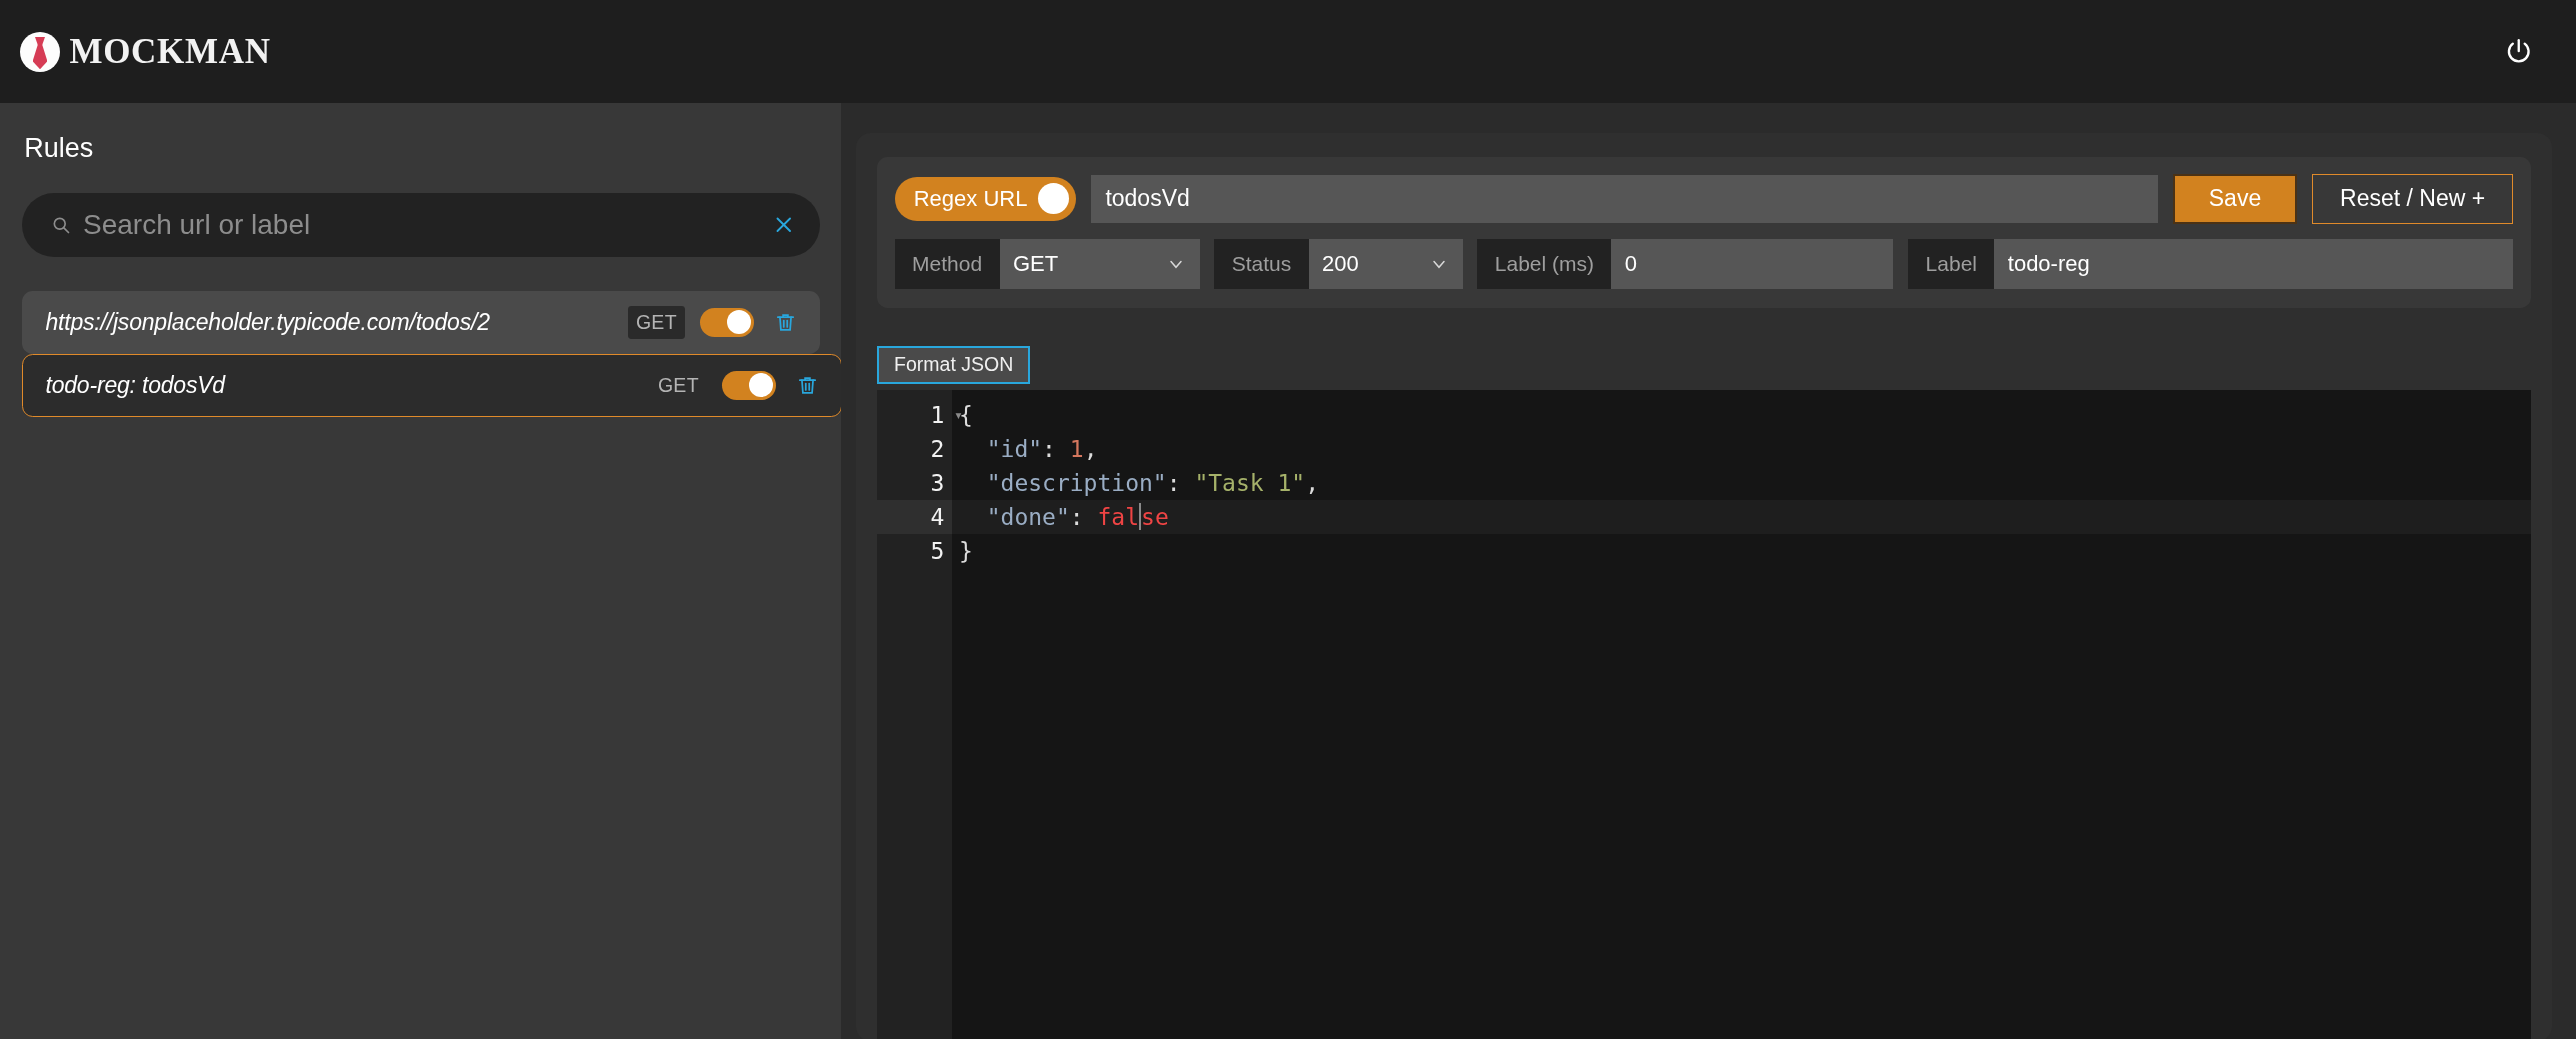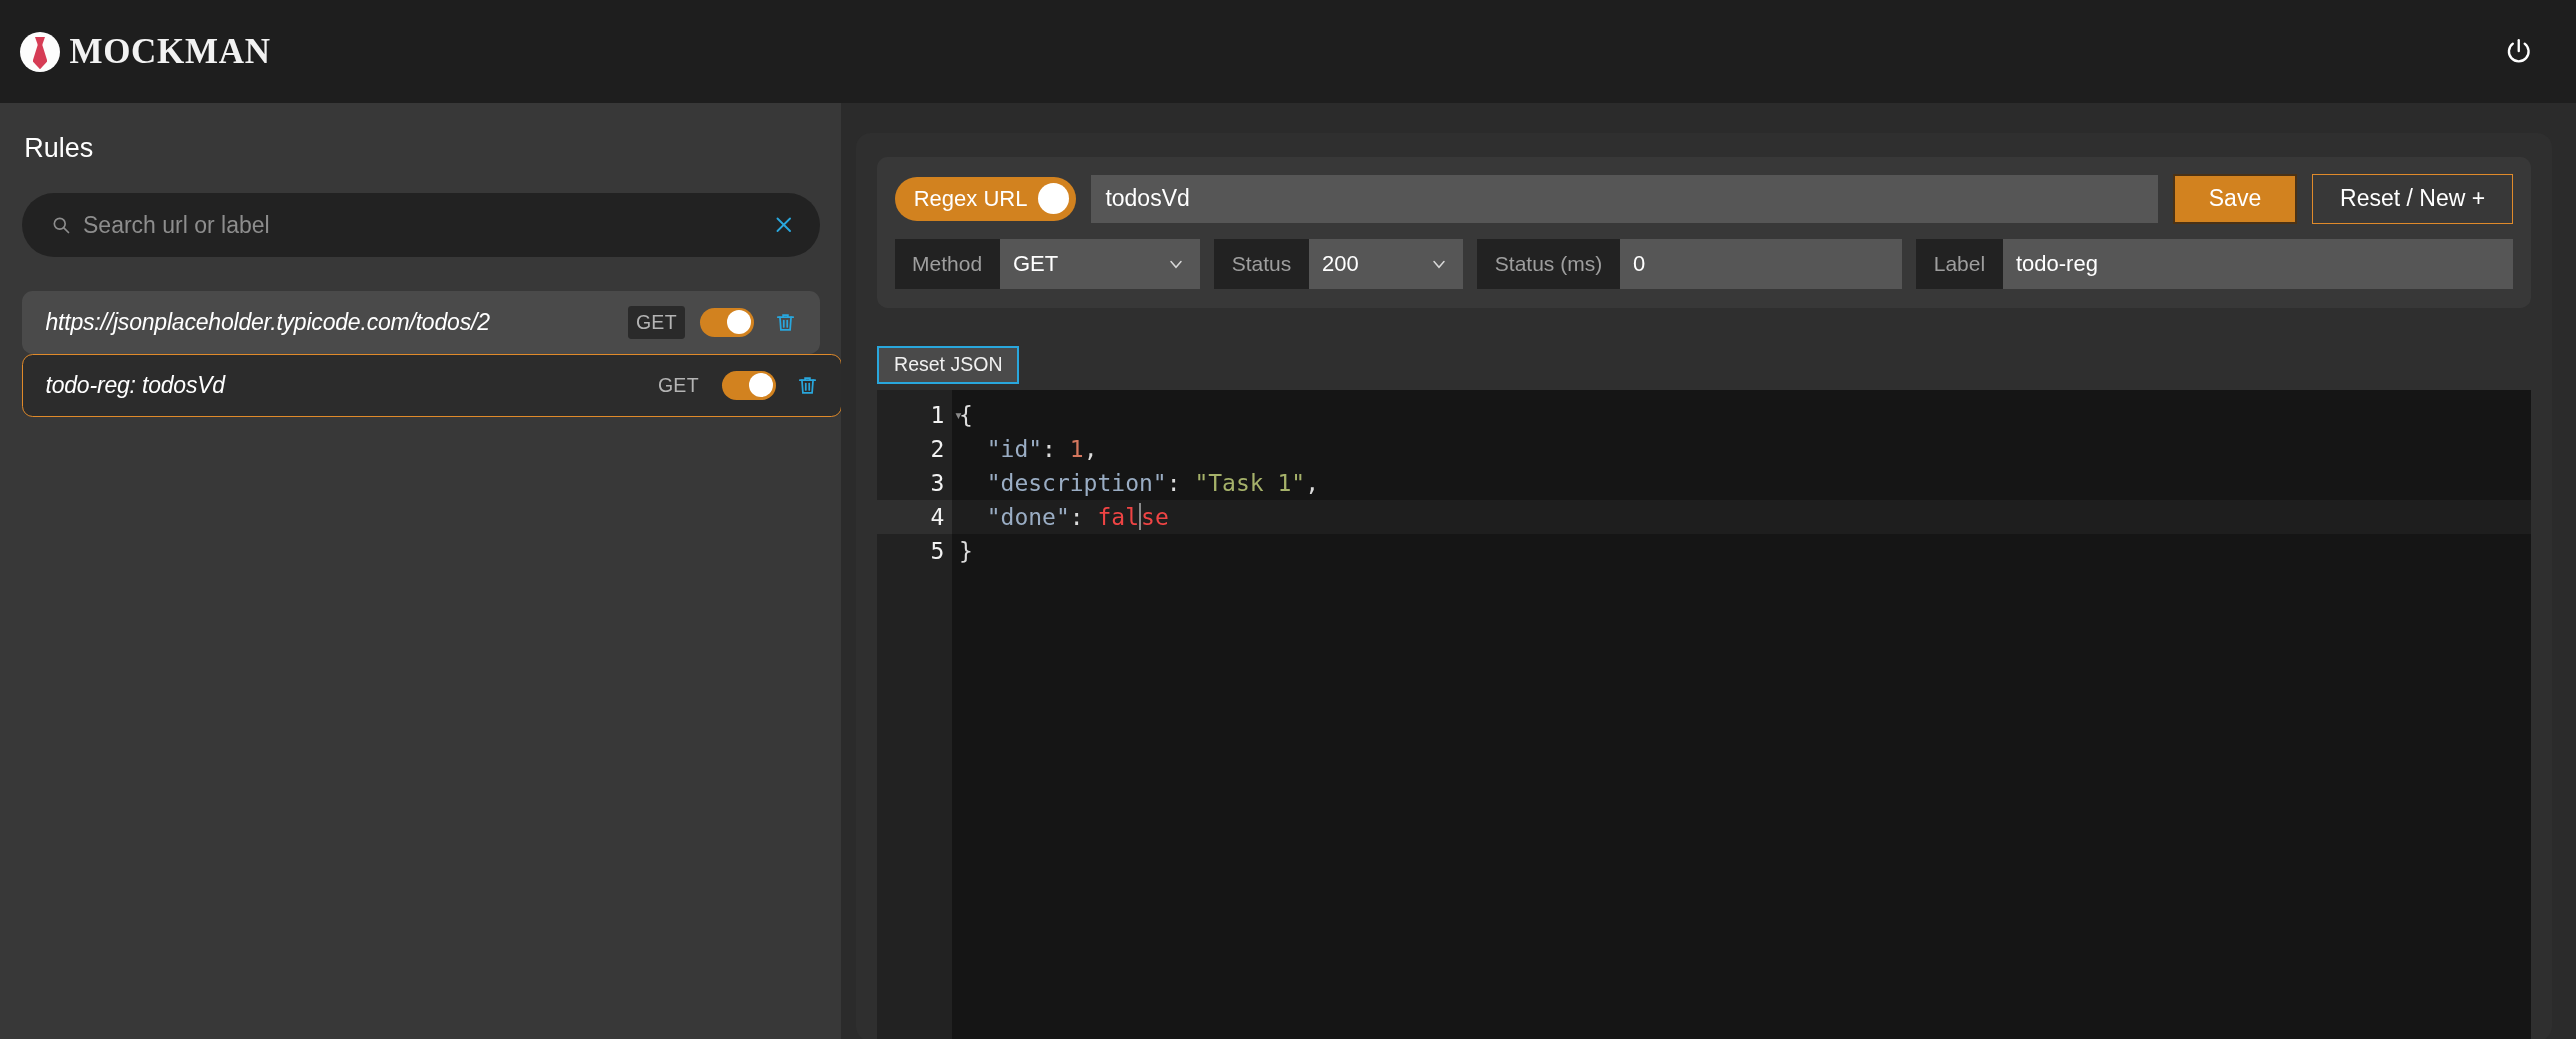--- a/index.html
+++ b/index.html
@@ -128,21 +128,21 @@
 
   .search-icon { flex: none; display: flex; margin-right: 12px; }
 
   .search-input {
     flex: 1;
     background: transparent;
     border: none;
     outline: none;
     color: #e2e2e2;
     font-family: "Liberation Sans", sans-serif;
-    font-size: 23px;
+    font-size: 28px;
   }
   .search-input::placeholder { color: #8d8d8d; }
 
   .search-clear {
     flex: none;
     width: 31px;
     height: 31px;
     display: flex;
     align-items: center;
     justify-content: center;
@@ -601,34 +601,34 @@
               </select>
               <span class="select-chevron">
                 <svg width="20" height="20" viewBox="0 0 24 24" fill="none" stroke="#d8d8d8" stroke-width="1.8" stroke-linecap="round">
                   <polyline points="6,9 12,16 18,9"></polyline>
                 </svg>
               </span>
             </div>
           </div>
 
           <div class="field field-delay">
-            <span class="field-label">Status (ms)</span>
+            <span class="field-label">Label (ms)</span>
             <input class="field-ctl" type="text" value="0" style="">
           </div>
 
           <div class="field field-label-grp">
             <span class="field-label">Label</span>
             <input class="field-ctl" type="text" value="todo-reg" style="">
           </div>
 
         </div>
       </div>
 
       <div class="tabs-row">
-        <button class="btn-format">Reset JSON</button>
+        <button class="btn-format">Format JSON</button>
       </div>
 
       <div class="editor">
 
         <div class="gutter">
           <div class="gl">
             <span>1</span>
             <span class="fold">▾</span>
           </div>
           <div class="gl">2</div>

